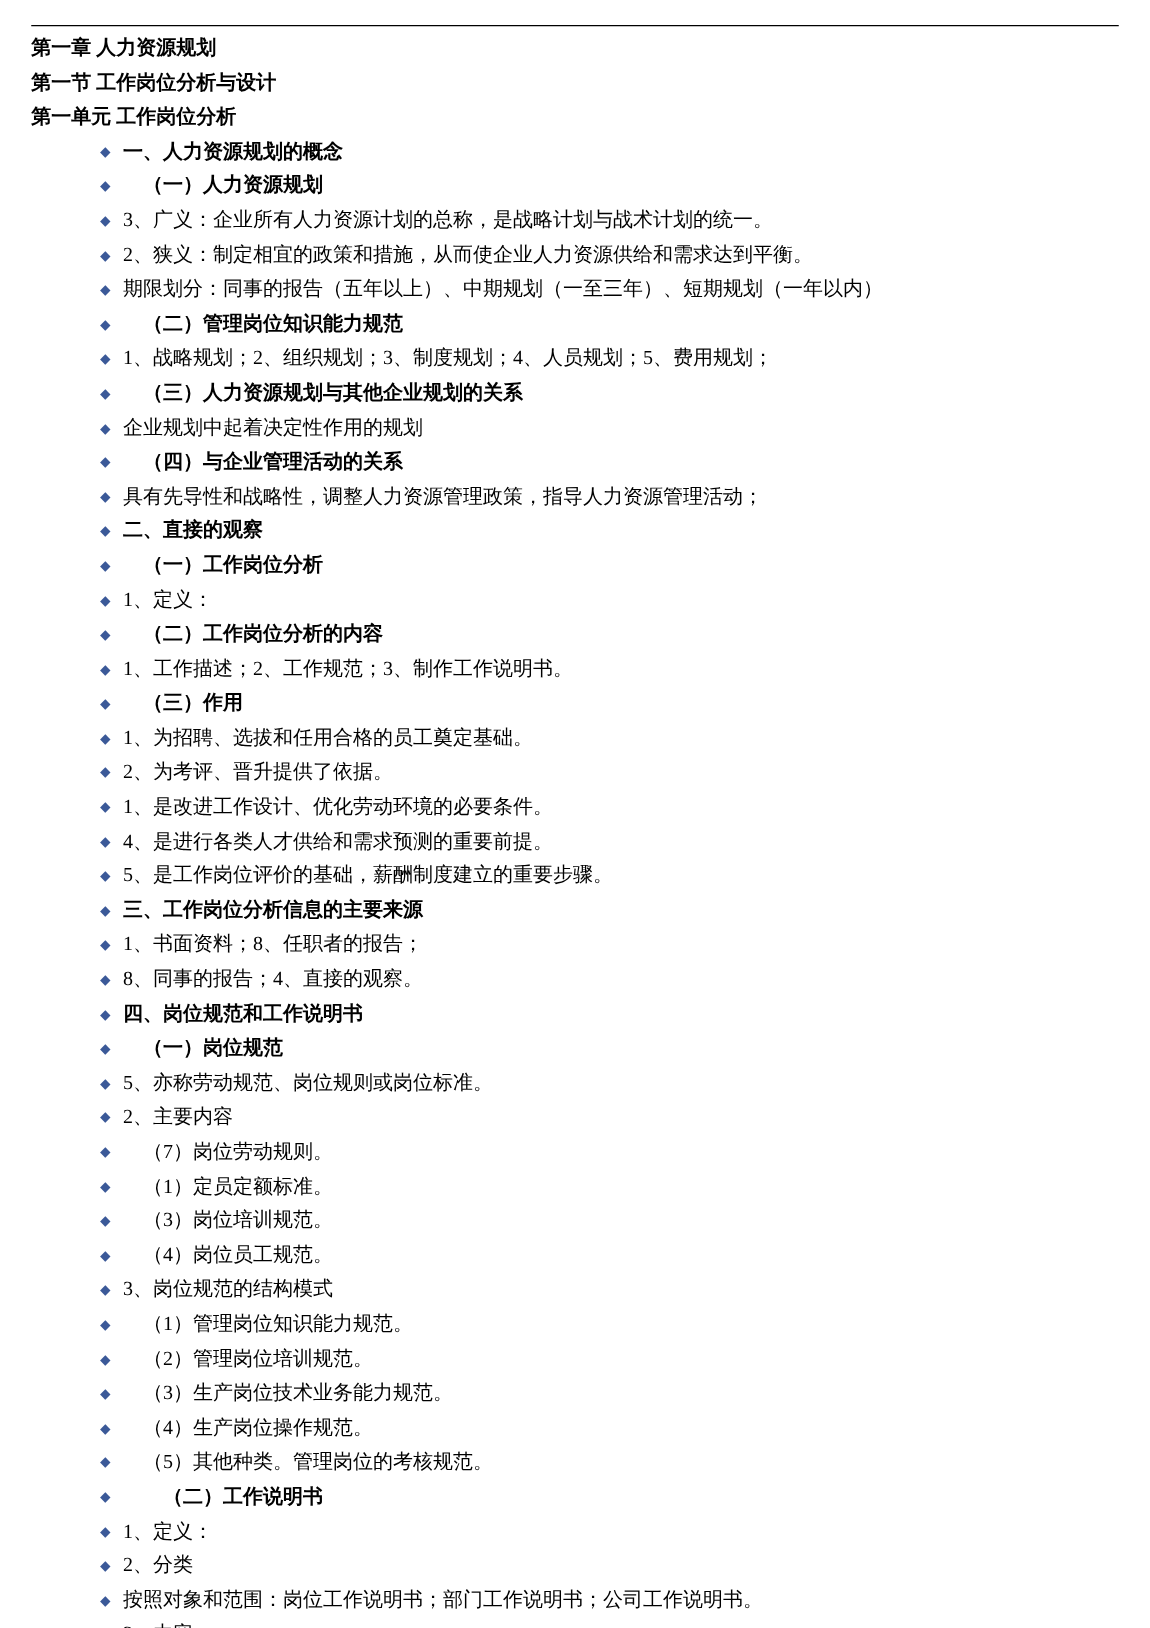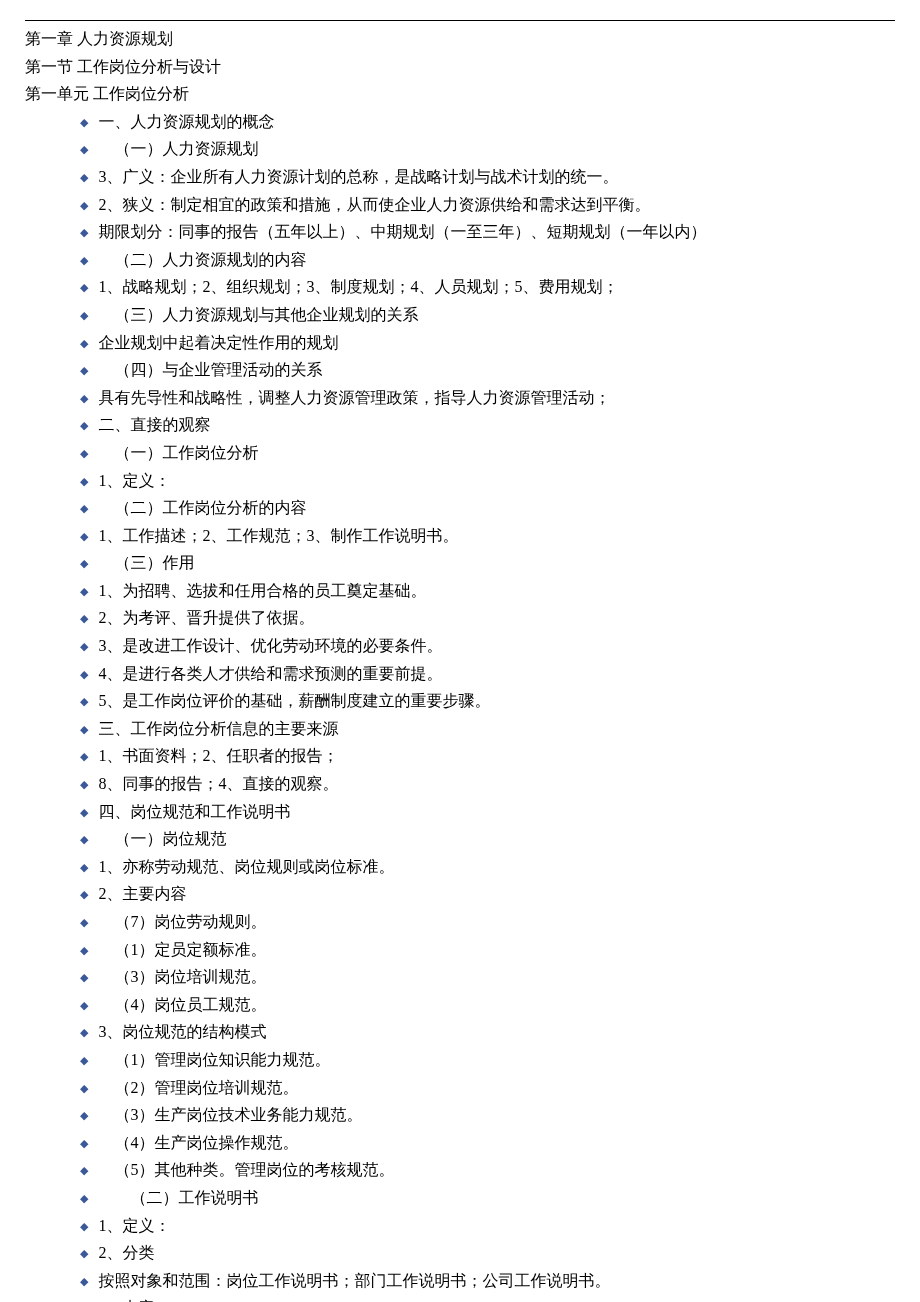--- a/index.html
+++ b/index.html
@@ -30,24 +30,24 @@
       color: #3b5998;
       font-size: 11px;
       margin-right: 10px;
       margin-top: 5px;
       flex-shrink: 0;
     }
     .bullet-text {
       flex: 1;
     }
     .bold {
-      font-weight: normal;
+      font-weight: bold;
     }
     .heading {
-      font-weight: normal;
+      font-weight: bold;
       margin: 2px 0;
       padding-left: 0;
     }
   </style>
 </head>
 <body>
 
 <div class="top-line"></div>
 
 <div class="heading">第一章 人力资源规划</div>
@@ -70,21 +70,21 @@
     <li class="bullet-item">
       <span class="bullet-marker">◆</span>
       <span class="bullet-text">2、狭义：制定相宜的政策和措施，从而使企业人力资源供给和需求达到平衡。</span>
     </li>
     <li class="bullet-item">
       <span class="bullet-marker">◆</span>
       <span class="bullet-text">期限划分：同事的报告（五年以上）、中期规划（一至三年）、短期规划（一年以内）</span>
     </li>
     <li class="bullet-item">
       <span class="bullet-marker">◆</span>
-      <span class="bullet-text bold"> （二）人力资源规划的内容</span>
+      <span class="bullet-text bold"> （二）管理岗位知识能力规范</span>
     </li>
     <li class="bullet-item">
       <span class="bullet-marker">◆</span>
       <span class="bullet-text">1、战略规划；2、组织规划；3、制度规划；4、人员规划；5、费用规划；</span>
     </li>
     <li class="bullet-item">
       <span class="bullet-marker">◆</span>
       <span class="bullet-text bold"> （三）人力资源规划与其他企业规划的关系</span>
     </li>
     <li class="bullet-item">
@@ -126,53 +126,53 @@
     <li class="bullet-item">
       <span class="bullet-marker">◆</span>
       <span class="bullet-text">1、为招聘、选拔和任用合格的员工奠定基础。</span>
     </li>
     <li class="bullet-item">
       <span class="bullet-marker">◆</span>
       <span class="bullet-text">2、为考评、晋升提供了依据。</span>
     </li>
     <li class="bullet-item">
       <span class="bullet-marker">◆</span>
-      <span class="bullet-text">3、是改进工作设计、优化劳动环境的必要条件。</span>
+      <span class="bullet-text">1、是改进工作设计、优化劳动环境的必要条件。</span>
     </li>
     <li class="bullet-item">
       <span class="bullet-marker">◆</span>
       <span class="bullet-text">4、是进行各类人才供给和需求预测的重要前提。</span>
     </li>
     <li class="bullet-item">
       <span class="bullet-marker">◆</span>
       <span class="bullet-text">5、是工作岗位评价的基础，薪酬制度建立的重要步骤。</span>
     </li>
     <li class="bullet-item">
       <span class="bullet-marker">◆</span>
       <span class="bullet-text bold">三、工作岗位分析信息的主要来源</span>
     </li>
     <li class="bullet-item">
       <span class="bullet-marker">◆</span>
-      <span class="bullet-text">1、书面资料；2、任职者的报告；</span>
+      <span class="bullet-text">1、书面资料；8、任职者的报告；</span>
     </li>
     <li class="bullet-item">
       <span class="bullet-marker">◆</span>
       <span class="bullet-text">8、同事的报告；4、直接的观察。</span>
     </li>
     <li class="bullet-item">
       <span class="bullet-marker">◆</span>
       <span class="bullet-text bold">四、岗位规范和工作说明书</span>
     </li>
     <li class="bullet-item">
       <span class="bullet-marker">◆</span>
       <span class="bullet-text bold"> （一）岗位规范</span>
     </li>
     <li class="bullet-item">
       <span class="bullet-marker">◆</span>
-      <span class="bullet-text">1、亦称劳动规范、岗位规则或岗位标准。</span>
+      <span class="bullet-text">5、亦称劳动规范、岗位规则或岗位标准。</span>
     </li>
     <li class="bullet-item">
       <span class="bullet-marker">◆</span>
       <span class="bullet-text">2、主要内容</span>
     </li>
     <li class="bullet-item">
       <span class="bullet-marker">◆</span>
       <span class="bullet-text"> （7）岗位劳动规则。</span>
     </li>
     <li class="bullet-item">

